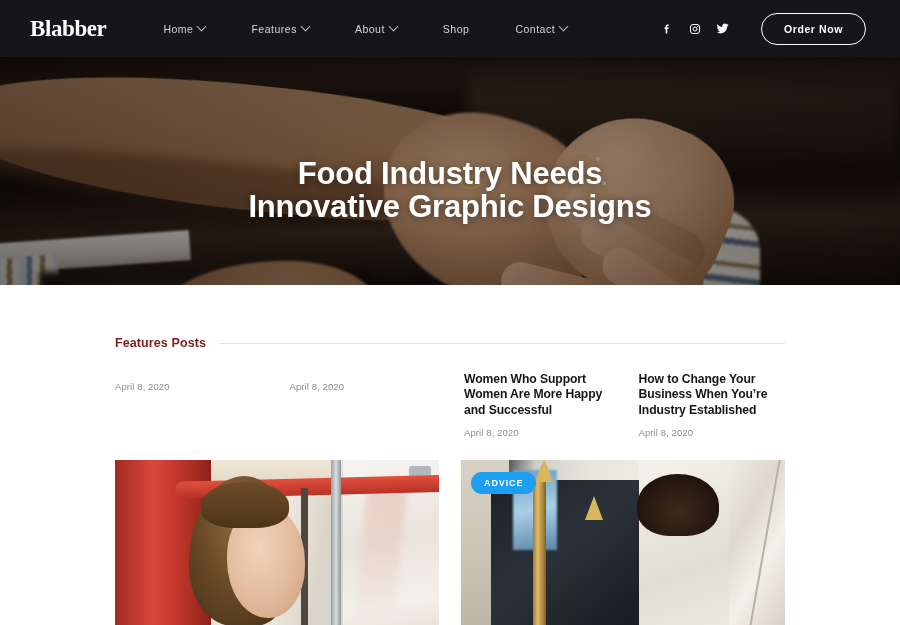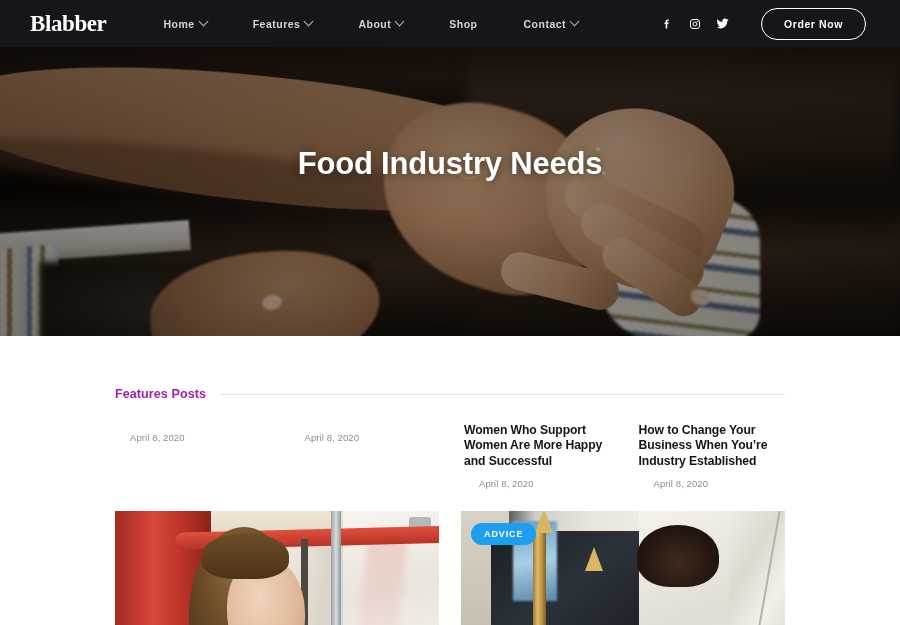--- a/index.html
+++ b/index.html
@@ -7,21 +7,21 @@
   html, body {
     width: 900px; height: 625px;
     overflow: hidden;
     background: #ffffff;
     font-family: "Liberation Sans", sans-serif;
   }
 
   
   .header {
     position: relative;
-    height: 47px;
+    height: 57px;
     background: #16161a;
     display: flex;
     align-items: center;
     padding: 0 34px 0 30px;
     z-index: 20;
   }
   .logo {
     color: #ffffff;
     font-family: "Liberation Serif", serif;
     font-size: 23px;
@@ -30,21 +30,21 @@
     margin-right: 34px;
     white-space: nowrap;
   }
   .nav { display: flex; align-items: center; gap: 0px; }
   .nav-item {
     display: flex;
     align-items: center;
     gap: 5px;
     color: #d4d4d4;
     font-size: 10.5px;
-    font-weight: bold;
+    font-weight: normal;
     letter-spacing: 0.5px;
     padding: 0 23px;
     cursor: pointer;
     white-space: nowrap;
   }
   .chev {
     display: inline-block;
     width: 7px; height: 7px;
     border-right: 1.3px solid #b6b6b6;
     border-bottom: 1.3px solid #b6b6b6;
@@ -80,21 +80,21 @@
     letter-spacing: 0.6px;
     padding: 9px 22px;
     cursor: pointer;
     white-space: nowrap;
     font-family: "Liberation Sans", sans-serif;
   }
 
   
   .hero {
     position: relative;
-    height: 289px;
+    height: 228px;
     overflow: hidden;
     background: #15803d;
   }
   .hero-photo { position: absolute; inset: 0; }
   
   .bg-room {
     position: absolute; inset: 0;
     background:
       linear-gradient(178deg, #20150e 0%, #2e1f15 14%, #120d0a 30%, #0b0806 46%,
                       #271b12 60%, #3a2a1c 72%, #241a12 86%, #0d0907 100%);
@@ -264,21 +264,21 @@
   }
   .section-head {
     display: flex;
     align-items: center;
     gap: 14px;
     padding-top: 51px;
   }
   .section-title {
     font-size: 12.5px;
     font-weight: bold;
-    color: #a21caf;
+    color: #7f1d1d;
     letter-spacing: 0.1px;
     white-space: nowrap;
   }
   .section-rule {
     flex: 1;
     height: 1px;
     background: #e2e2e2;
   }
 
   .features-grid {
@@ -293,21 +293,20 @@
     color: #16161a;
     line-height: 1.25;
     letter-spacing: -0.1px;
     cursor: pointer;
   }
   .feat-date {
     margin-top: 9px;
     font-size: 9.5px;
     color: #8c8c92;
     letter-spacing: 0.1px;
-    margin-left: 15px;
   }
 
   .popular-grid {
     display: grid;
     grid-template-columns: 1fr 1fr;
     gap: 0 22px;
     margin-top: 22px;
   }
   .card {
     position: relative;
@@ -517,20 +516,21 @@
     <div class="ring r2"></div>
     <div class="ring r3"></div>
     <div class="gem g1"></div>
     <div class="gem g2"></div>
     <div class="hero-shade"></div>
   </div>
 
   <div class="hero-content">
     <h1 class="hero-title">
       <span>Food Industry Needs</span><br>
+      <span>Innovative Graphic Designs</span>
     </h1>
   </div>
 </div>
 
 <div class="main">
 
   <div class="section-head">
     <div class="section-title">Features Posts</div>
     <div class="section-rule"></div>
   </div>

